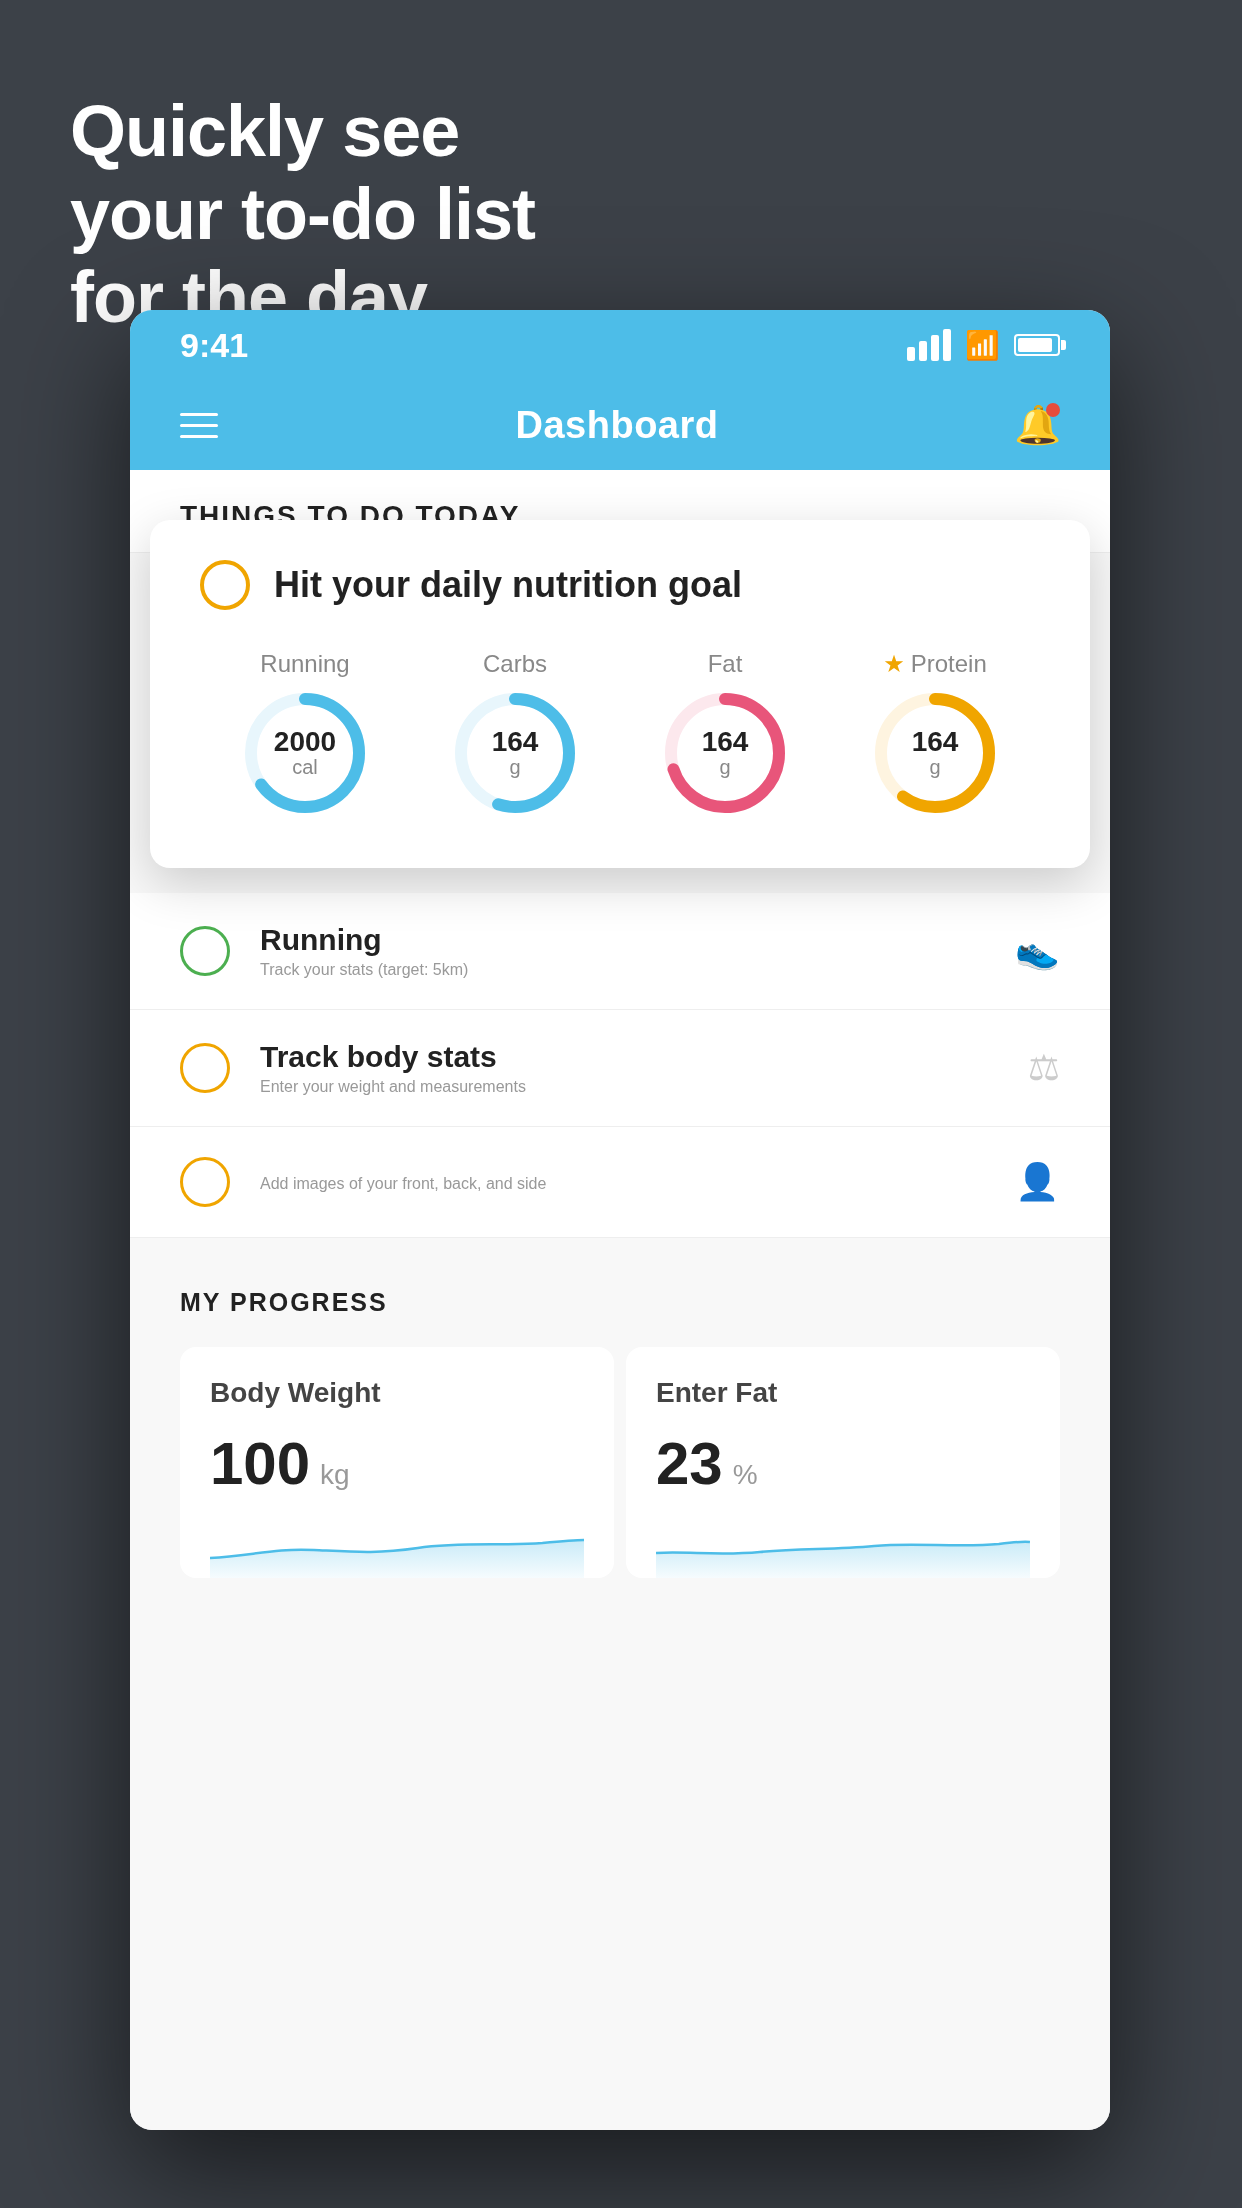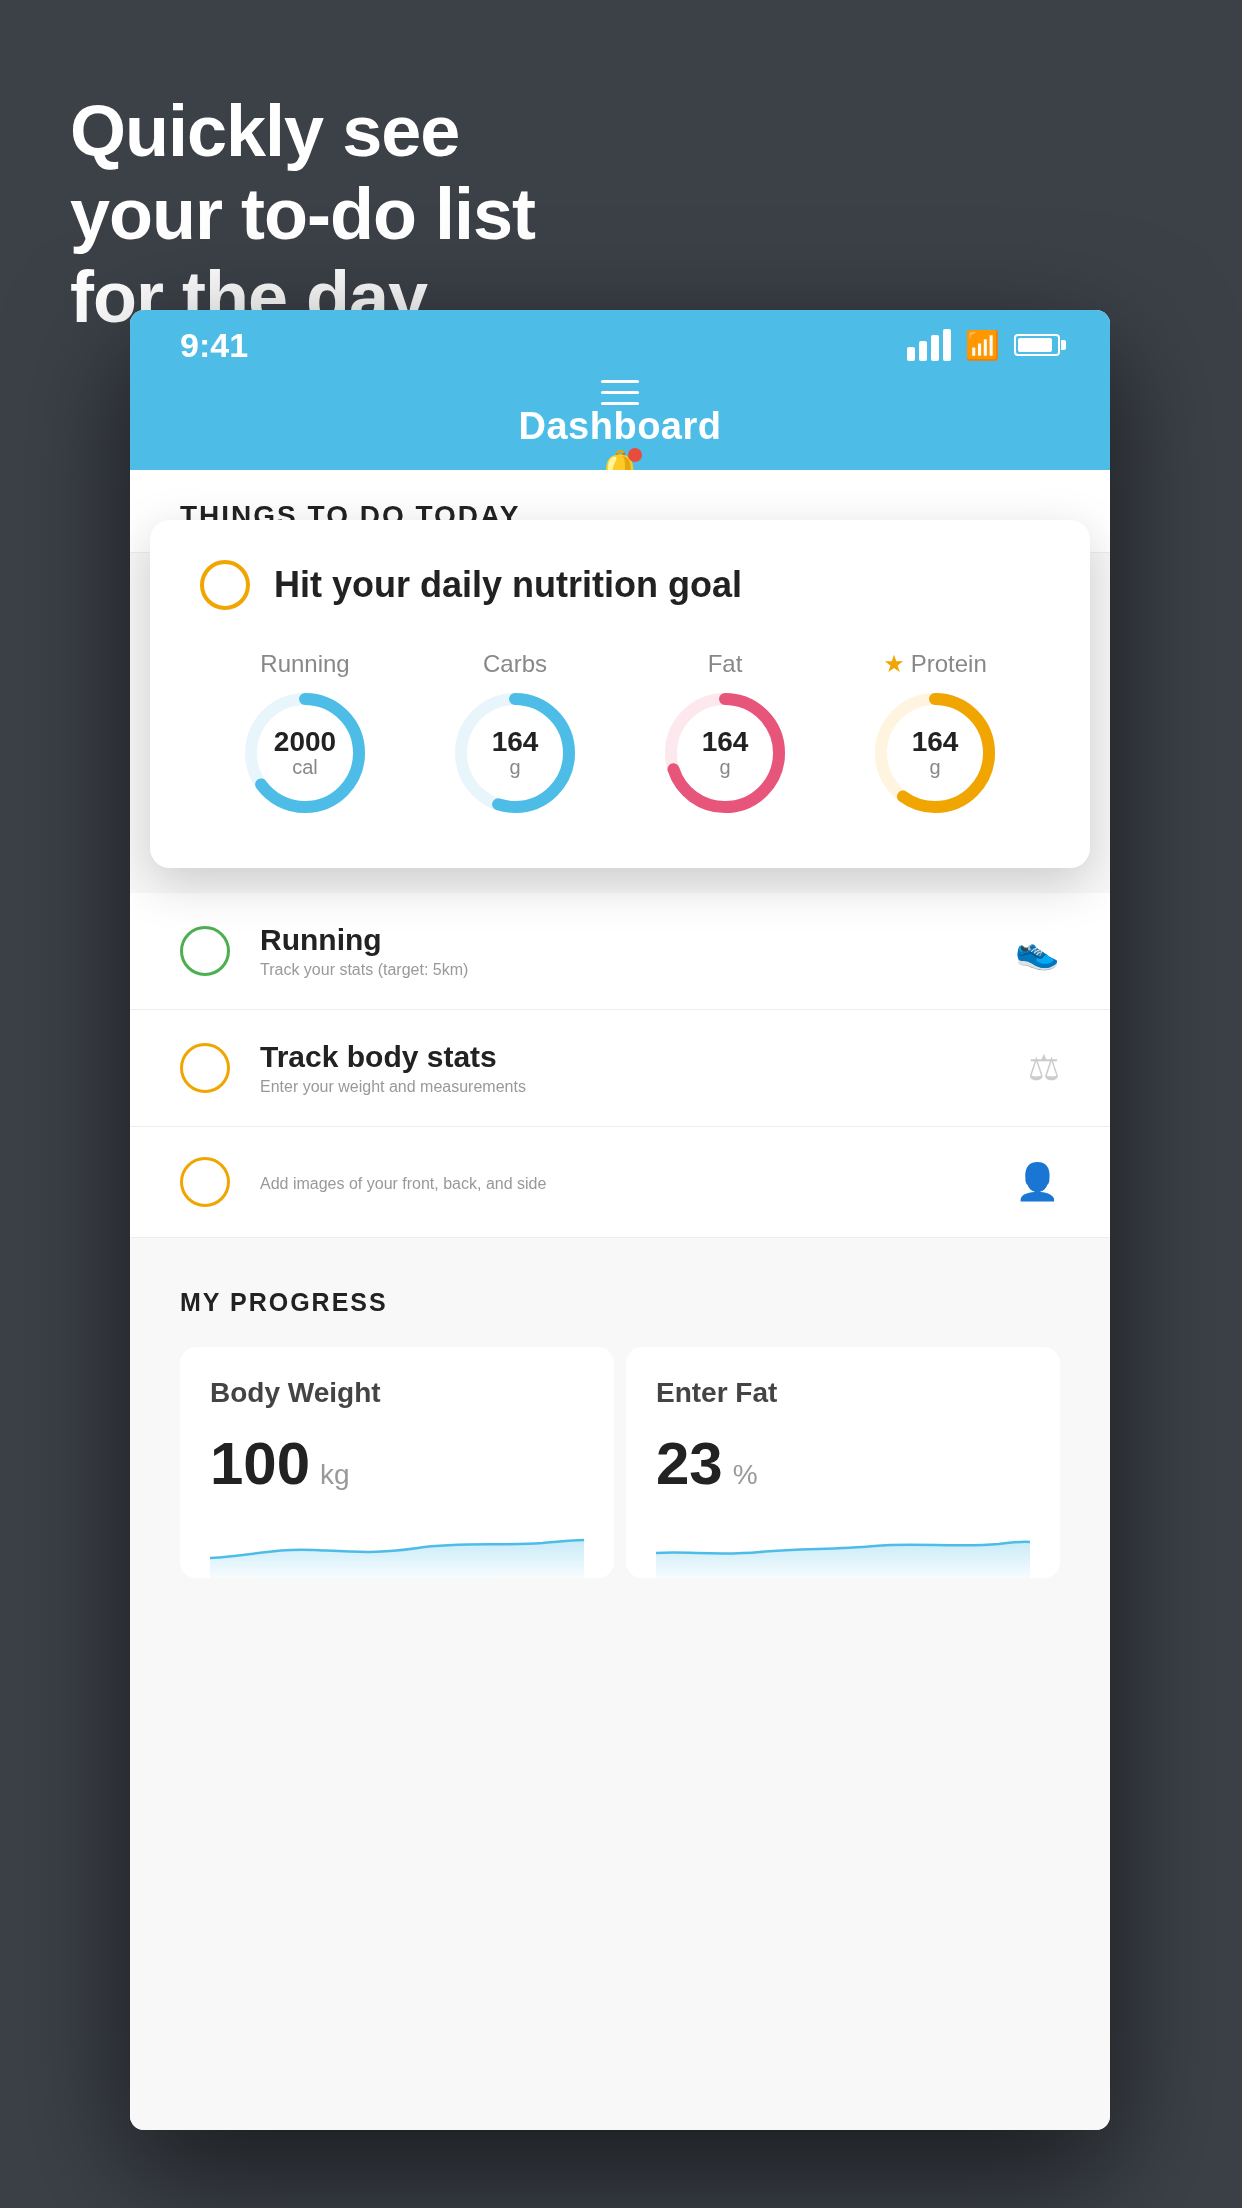--- a/index.html
+++ b/index.html
@@ -31,21 +31,21 @@
     }
 
     
     .phone {
       position: absolute;
       top: 310px;
       left: 130px;
       width: 980px;
       height: 1820px;
       background: #f2f2f7;
-      border-radius: 14px;
+      border-radius: 22px;
       overflow: hidden;
       box-shadow: 0 40px 120px rgba(0,0,0,0.6);
     }
 
     
     .status-bar {
       height: 70px;
       background: #4dbde8;
       display: flex;
       align-items: center;
@@ -97,21 +97,20 @@
     }
 
     
     .nav-bar {
       height: 90px;
       background: #4dbde8;
       display: flex;
       align-items: center;
       justify-content: space-between;
       padding: 0 50px;
-      flex-direction: column;
     }
     .hamburger { display: flex; flex-direction: column; gap: 8px; cursor: pointer; }
     .hamburger span { width: 38px; height: 3px; background: #fff; border-radius: 2px; }
     .nav-title {
       color: #fff;
       font-size: 38px;
       font-weight: 600;
       letter-spacing: 0.5px;
     }
     .bell-btn {

